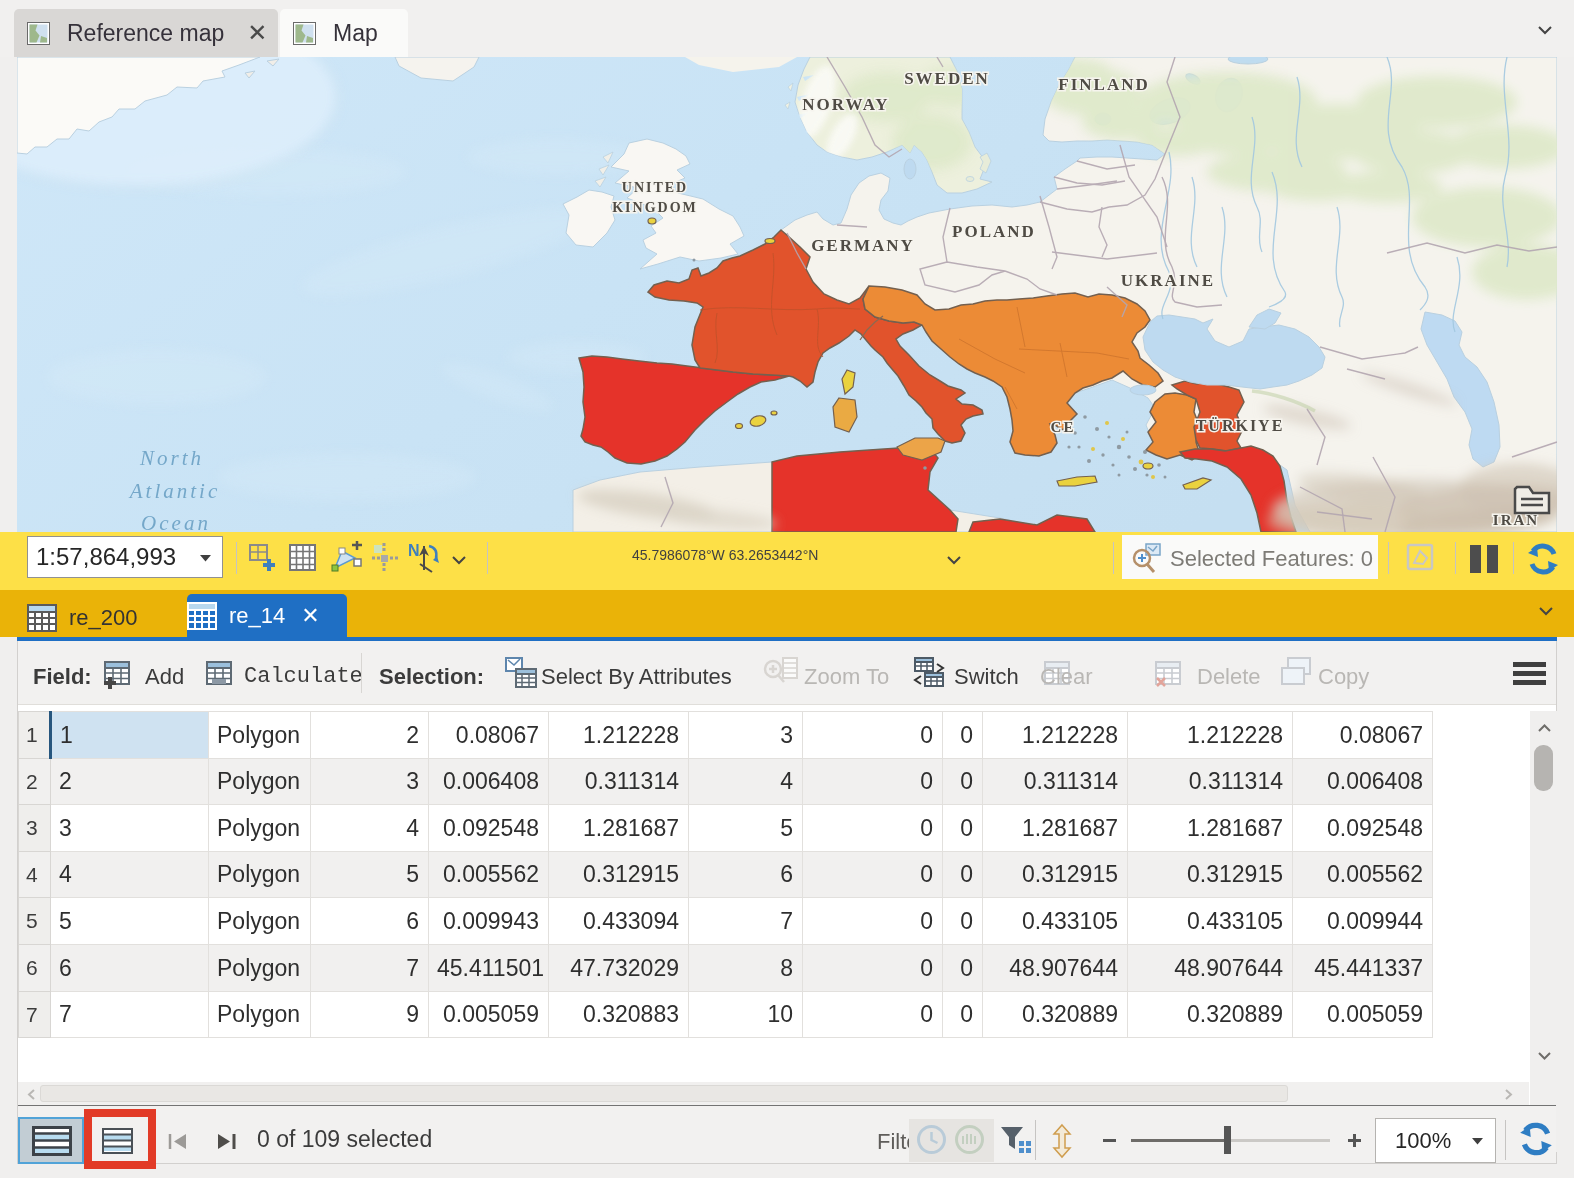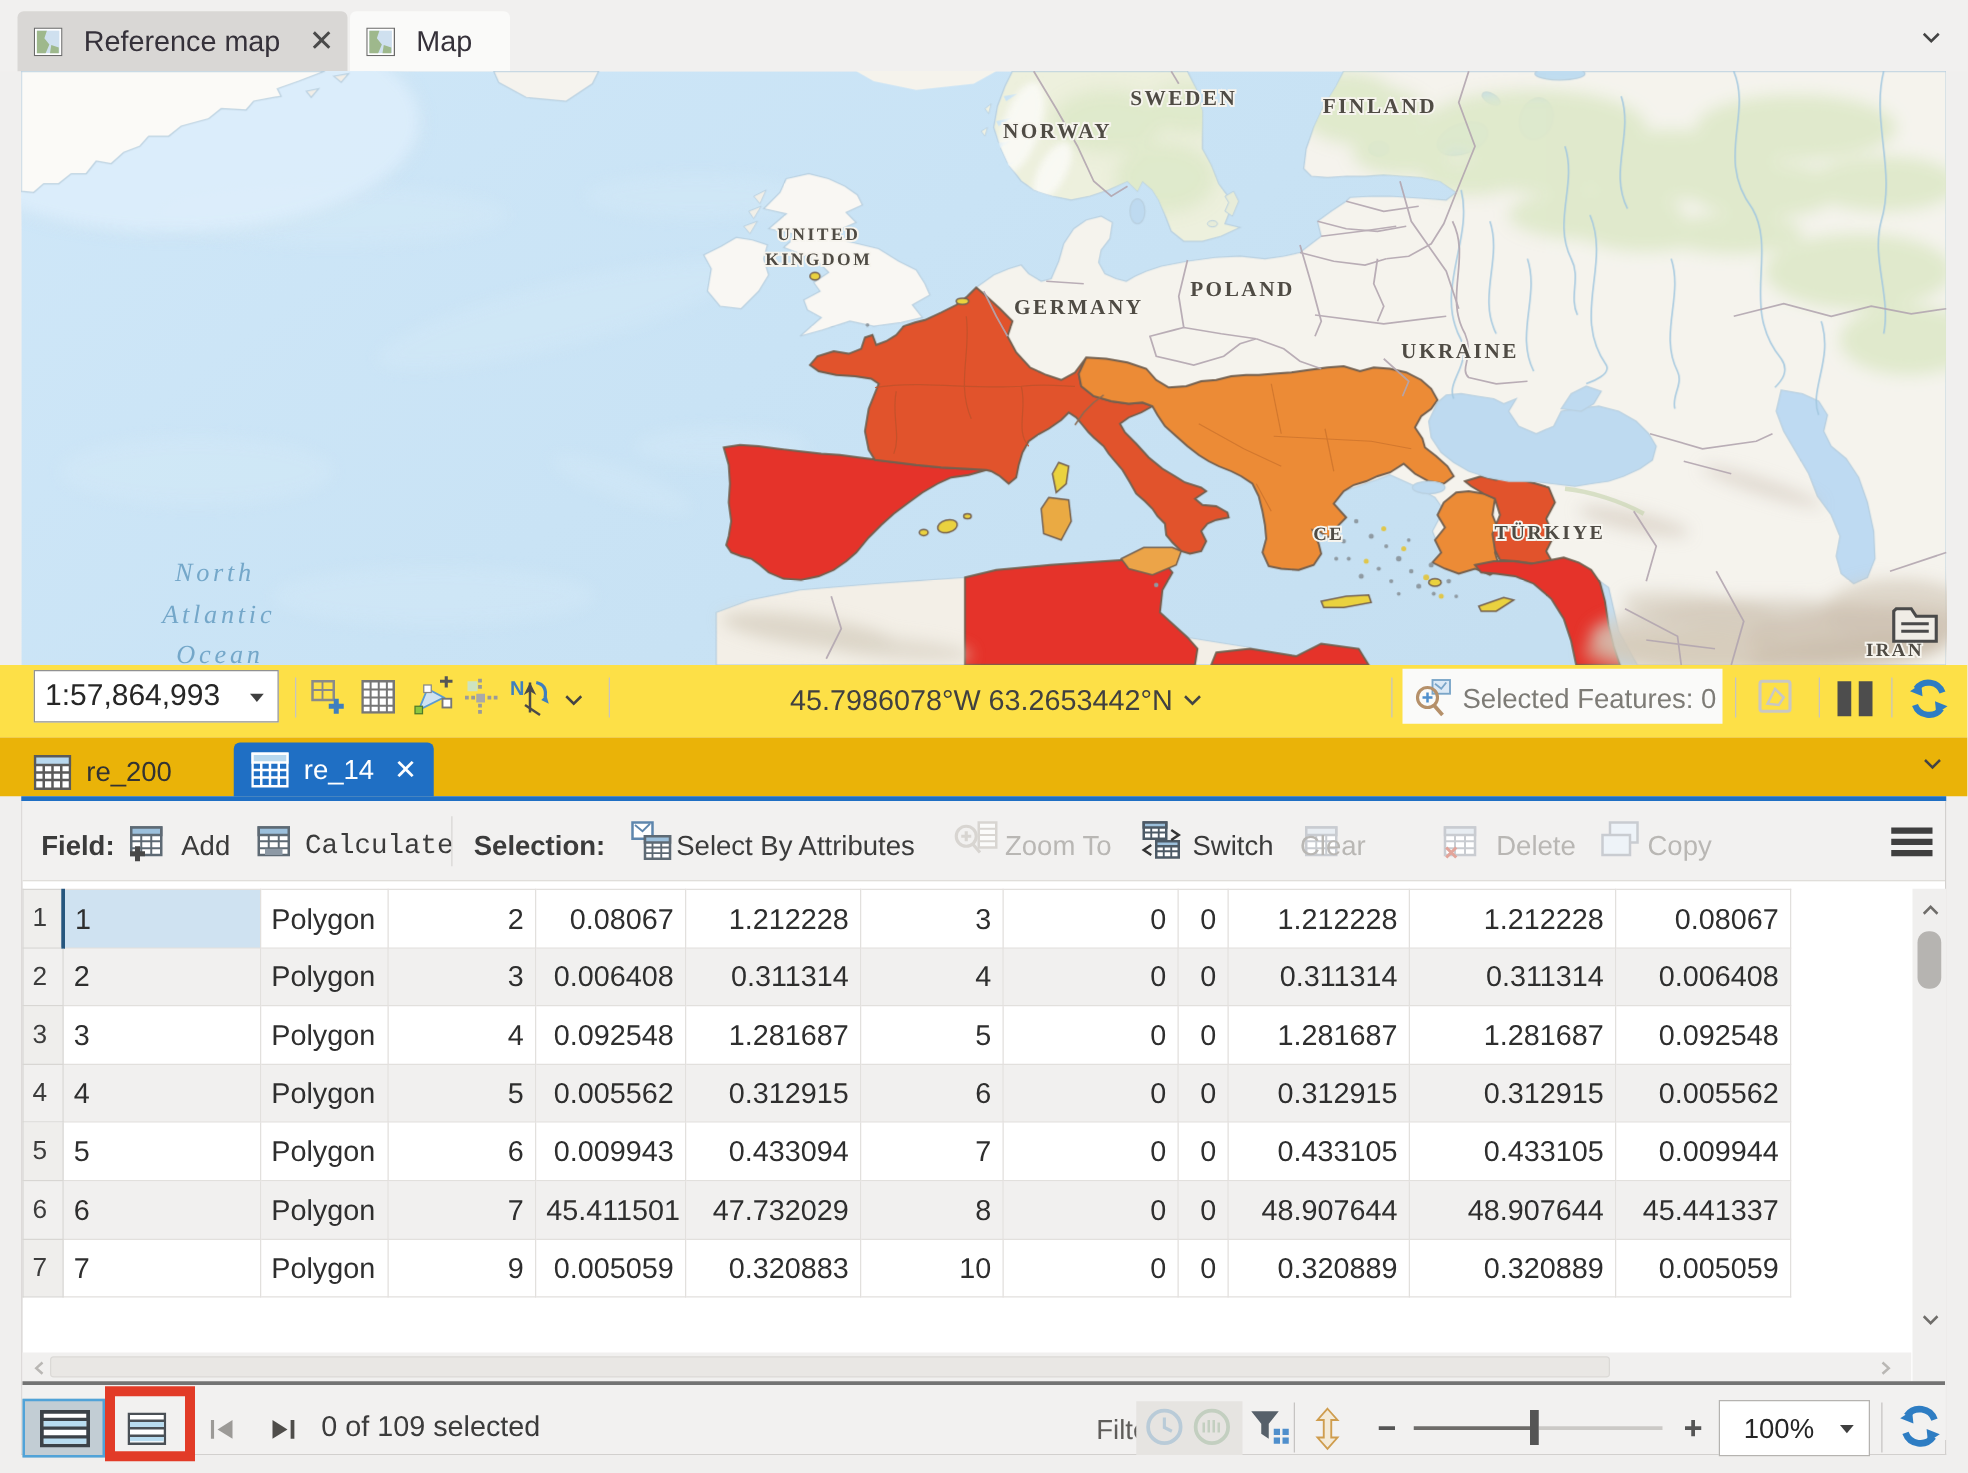--- a/index.html
+++ b/index.html
@@ -19,21 +19,21 @@
   #vchev { left:1537px; top:22px; }
 
   
   #map { left:17px; top:57px; width:1540px; height:475px; overflow:hidden; }
 
   
   #mapbar { left:0px; top:532px; width:1574px; height:58px; background:#fde047; }
   #scalebox { position:absolute; left:27px; top:4px; width:196px; height:42px; background:#fff; border:1px solid #919191; font-size:24px; color:#262626; display:flex; align-items:center; padding-left:8px; }
   #scalebox .caret { position:absolute; right:10px; top:17px; }
   .sep { position:absolute; width:1px; height:32px; top:10px; background:#c6c4c2; }
-  #coords { position:absolute; left:632px; top:15px; font-size:23px; color:#404040; }
+  #coords { position:absolute; left:632px; top:15px; font-size:14px; color:#404040; }
   #selfeat { position:absolute; left:1170px; top:14px; font-size:22px; color:#7d7b76; }
 
   
   #tabletabs { left:0; top:590px; width:1574px; height:47px; background:#eab308; }
   .ttab { position:absolute; display:flex; align-items:center; font-size:22px; }
   #blueline { left:17px; top:637px; width:1540px; height:4px; background:#1f6fc4; }
 
   
   #panel { left:17px; top:641px; width:1540px; height:523px; background:#ffffff; border-left:1px solid #d2d0ce; border-right:1px solid #d2d0ce; border-bottom:1px solid #d2d0ce; }
   #toolbar { position:absolute; left:0px; top:0px; width:1538px; height:64px; background:#f2f1f0; border-bottom:1px solid #e0deda; font-size:22px; color:#3b3b3b; }
@@ -46,21 +46,21 @@
   table#tbl { border-collapse:collapse; table-layout:fixed; width:1414px; }
   #tbl th { background:#efeeec; font-weight:bold; color:#3c3c3c; text-align:left; padding:0 8px 0 10px; border:1px solid #d8d6d3; border-top:1px solid #c8c6c3; font-size:21px; white-space:nowrap; }
   #tbl td { padding:0 9px 0 8px; border:1px solid #e2e0dd; background:#fff; overflow:hidden; white-space:nowrap; }
   #tbl tr.alt td { background:#f1f0ef; }
   #tbl td.num { text-align:right; }
   #tbl td.rowhead { background:#efeeec; text-align:left; padding-left:7px; color:#3c3c3c; border:1px solid #d8d6d3; font-size:21px; }
   #vscroll { position:absolute; left:1512px; top:70px; width:27px; height:441px; background:#f0efee; }
   #hscroll { position:absolute; left:0px; top:441px; width:1511px; height:23px; background:#f1f0ef; }
 
   
-  #bottombar { position:absolute; left:0px; top:464px; width:1538px; height:58px; background:#f2f1f0; border-top:3px solid #737373; }
+  #bottombar { position:absolute; left:0px; top:464px; width:1538px; height:58px; background:#f2f1f0; border-top:1px solid #737373; }
 
   #redbox { left:84px; top:1109px; width:72px; height:60px; border:8px solid #e23b27; }
   .chev { width:16px; height:16px; }
 </style>
 </head>
 <body>
 <div id="app">
 
   <div id="viewtabs" class="abs">
     <div class="vtab" id="tab-ref">
@@ -414,21 +414,21 @@
 
   <div id="tabletabs" class="abs">
     <div class="ttab" style="left:27px; top:13px; color:#333;">
       <svg width="30" height="30" viewBox="0 0 30 30" style="margin-right:12px">
           <rect x="1" y="2" width="28" height="26" fill="#fff" stroke="#5a5a5a" stroke-width="2"></rect>
           <rect x="1" y="2" width="28" height="7" fill="#b8d8ee" stroke="#5a5a5a" stroke-width="2"></rect>
           <path d="M8 9 v19 M15 9 v19 M22 9 v19 M1 15 h28 M1 21 h28" stroke="#5a5a5a" stroke-width="2"></path>
         </svg>
       re_200
     </div>
-    <div class="ttab" style="left:187px; top:4px; width:160px; height:43px; background:#1f6fc4; border-radius:5px 5px 0 0; color:#fff; padding-left:14px;">
+    <div class="ttab" style="left:187px; top:4px; width:160px; height:43px; background:#1f6fc4; border-radius:5px 5px 0 0; color:#fff; padding-left:0;">
       <svg width="30" height="30" viewBox="0 0 30 30" style="margin-right:12px">
           <rect x="1" y="2" width="28" height="26" fill="#1f6fc4" stroke="#fff" stroke-width="2"></rect>
           <rect x="1" y="2" width="28" height="7" fill="#b8d8ee" stroke="#fff" stroke-width="2"></rect>
           <path d="M8 9 v19 M15 9 v19 M22 9 v19 M1 15 h28 M1 21 h28" stroke="#fff" stroke-width="2"></path>
         </svg>
       re_14
       <span style="margin-left:16px; font-size:22px;">✕</span>
     </div>
     <svg class="abs chev" style="left:1538px; top:13px;" viewBox="0 0 16 16">
         <path d="M2 5 l6 6 l6 -6" stroke="#444" stroke-width="2" fill="none"></path>

